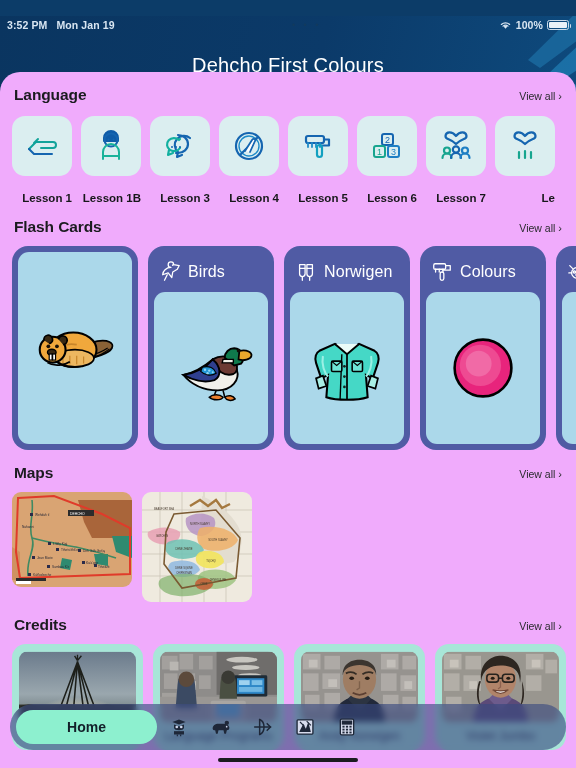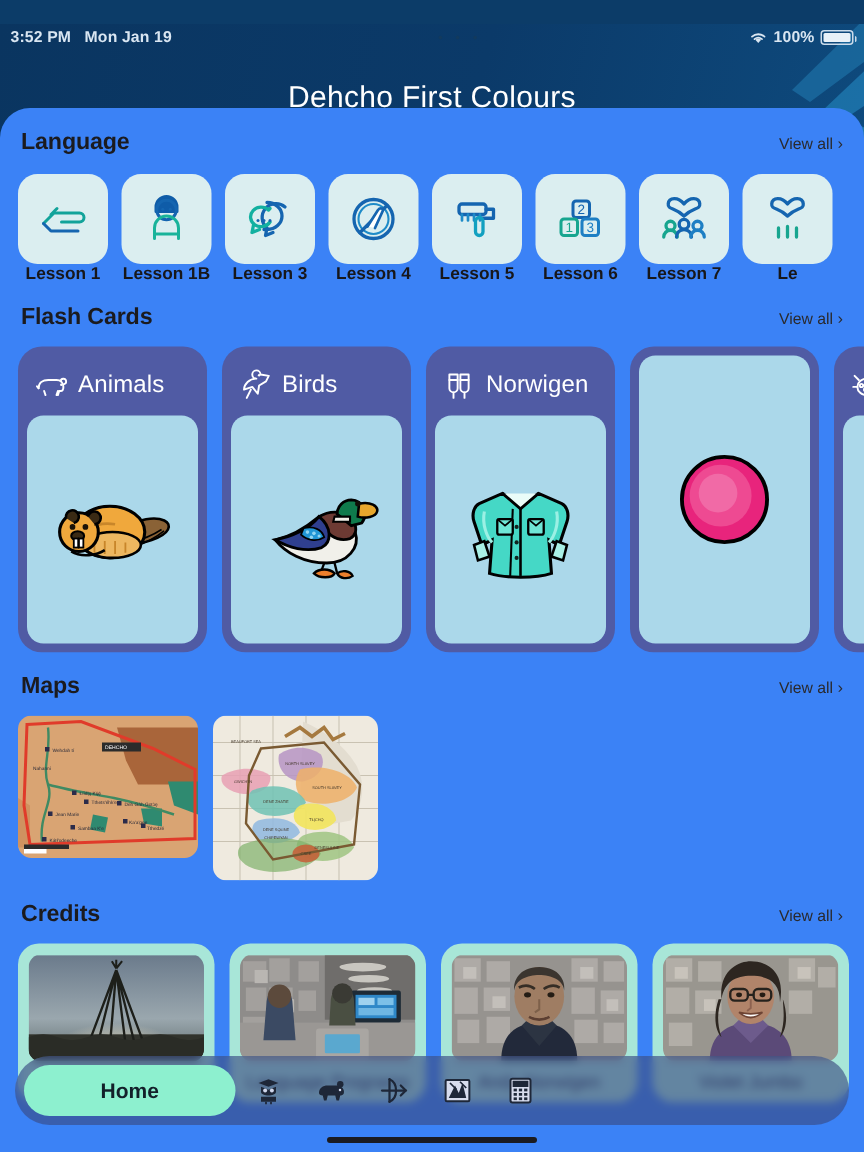--- a/index.html
+++ b/index.html
@@ -51,21 +51,21 @@
   .batt i { display: block; height: 100%; background: #e8f1f8; border-radius: 1px; }
   .app-title {
     position: relative; z-index: 3; text-align: center;
     color: #ffffff; font-size: 20px; font-weight: 400; margin-top: 20px;
     letter-spacing: .2px;
   }
 
   
   .sheet {
     position: absolute; top: 72px; left: 0; right: 0; bottom: 0;
-    background: #3b82f6; border-radius: 20px 20px 0 0;
+    background: #f0abfc; border-radius: 20px 20px 0 0;
     overflow: hidden;
   }
   .sec { margin-top: 14px; }
   .sec-head {
     display: flex; align-items: baseline; justify-content: space-between;
     padding: 0 14px 0 14px;
   }
   .sec-title { font-size: 15.5px; font-weight: 700; color: #1b1b1f; letter-spacing: -.1px; }
   .view-all {
     font-size: 10.5px; color: #2a2a2e; white-space: nowrap; display: flex;
@@ -78,22 +78,23 @@
     display: flex; gap: 9px; padding: 10px 0 0 12px; margin-top: 2px;
     overflow: hidden;
   }
   .lesson { width: 60px; flex: 0 0 60px; text-align: center; }
   .lesson-tile {
     width: 60px; height: 60px; border-radius: 13px; background: #dbeef0;
     display: flex; align-items: center; justify-content: center;
   }
   .lesson-tile svg { width: 40px; height: 40px; display: block; }
   .lesson-label {
-    margin-top: 1px; font-size: 11.5px; font-weight: 700; color: #17171a;
+    margin-top: 16px; font-size: 11.5px; font-weight: 700; color: #17171a;
     white-space: nowrap;
+    text-align: right;
   }
 
   
   .fc-row { display: flex; gap: 10px; padding: 10px 0 0 12px; overflow: hidden; }
   .fcard {
     width: 126px; flex: 0 0 126px; height: 204px; border-radius: 16px;
     background: #505ba4; padding: 6px; display: flex; flex-direction: column;
   }
   .fcard-head {
     display: flex; align-items: center; gap: 7px; height: 40px;
@@ -323,29 +324,20 @@
         <div class="sec-title">Flash Cards</div>
         <div class="view-all">
           <span>View all</span>
           <span class="chev">›</span>
         </div>
       </div>
 
       <div class="fc-row">
 
         <div class="fcard">
-          <div class="fcard-head">
-            <svg viewBox="0 0 24 24" fill="none" stroke="#ffffff" stroke-width="1.4" stroke-linejoin="round" stroke-linecap="round">
-              <path d="M3 14 c0-4 3-6 7-6 h6 c3 0 5 2 5 5 c0 2-1 3-2 3 h-1 l-1 3 M8 19 l-1-3 M16 19 l1-3"></path>
-              <path d="M19 9 a2 2 0 1 1 2.6 2"></path>
-              <circle cx="19.5" cy="11.5" r=".9" fill="#ffffff" stroke="none"></circle>
-              <path d="M3 14 l-1.2 -1.4"></path>
-            </svg>
-            <span class="fcard-title">Animals</span>
-          </div>
           <div class="fcard-body">
             <svg viewBox="0 0 100 100">
               <path d="M58 62 C74 62 90 56 93 50 C96 44 88 40 76 42 C66 44 58 50 58 62 Z" fill="#8a6236" stroke="#000" stroke-width="2"></path>
               <path d="M64 60 C72 58 82 54 88 50" stroke="#000" stroke-width="1.2" fill="none"></path>
               <path d="M68 63 C76 60 85 55 90 51" stroke="#000" stroke-width="1.2" fill="none"></path>
               <ellipse cx="48" cy="52" rx="27" ry="20" fill="#f0a83c" stroke="#000" stroke-width="2.4"></ellipse>
               <path d="M24 58 C30 48 40 44 52 46" stroke="#c8862a" stroke-width="2" fill="none"></path>
               <ellipse cx="50" cy="62" rx="22" ry="10" fill="#edb760" stroke="#000" stroke-width="2"></ellipse>
               <path d="M36 60 v8 M44 59 v10 M52 59 v10 M60 60 v8" stroke="#c8862a" stroke-width="1.4"></path>
               <circle cx="24" cy="52" r="15" fill="#f0a83c" stroke="#000" stroke-width="2.4"></circle>
@@ -416,20 +408,29 @@
               <circle cx="47" cy="72" r="1.6" fill="#13231f"></circle>
               <path d="M14 62 l8 -3 l4 12 l-9 3 z" fill="#a9f0e6" stroke="#000" stroke-width="2"></path>
               <path d="M86 62 l-8 -3 l-4 12 l9 3 z" fill="#a9f0e6" stroke="#000" stroke-width="2"></path>
               <path d="M22 36 C20 46 24 56 28 60" stroke="#9bf0e4" stroke-width="2.4" fill="none"></path>
               <path d="M78 36 C80 46 76 56 72 60" stroke="#9bf0e4" stroke-width="2.4" fill="none"></path>
             </svg>
           </div>
         </div>
 
         <div class="fcard">
+          <div class="fcard-head">
+            <svg viewBox="0 0 24 24" fill="none" stroke="#ffffff" stroke-width="1.4" stroke-linejoin="round" stroke-linecap="round">
+              <rect x="3" y="3" width="13" height="6" rx="1.5"></rect>
+              <path d="M16 5 h5 v5 h-8"></path>
+              <path d="M5 9 v3 M9 9 v3 M13 9 v3"></path>
+              <rect x="10" y="12" width="4" height="9" rx="2"></rect>
+            </svg>
+            <span class="fcard-title">Colours</span>
+          </div>
           <div class="fcard-body">
             <svg viewBox="0 0 100 100">
               <circle cx="50" cy="50" r="33" fill="#e8247c" stroke="#000" stroke-width="3"></circle>
               <circle cx="47" cy="47" r="24" fill="#ee4a92"></circle>
               <circle cx="45" cy="45" r="15" fill="#f16aa6"></circle>
             </svg>
           </div>
         </div>
 
         <div class="fcard">

